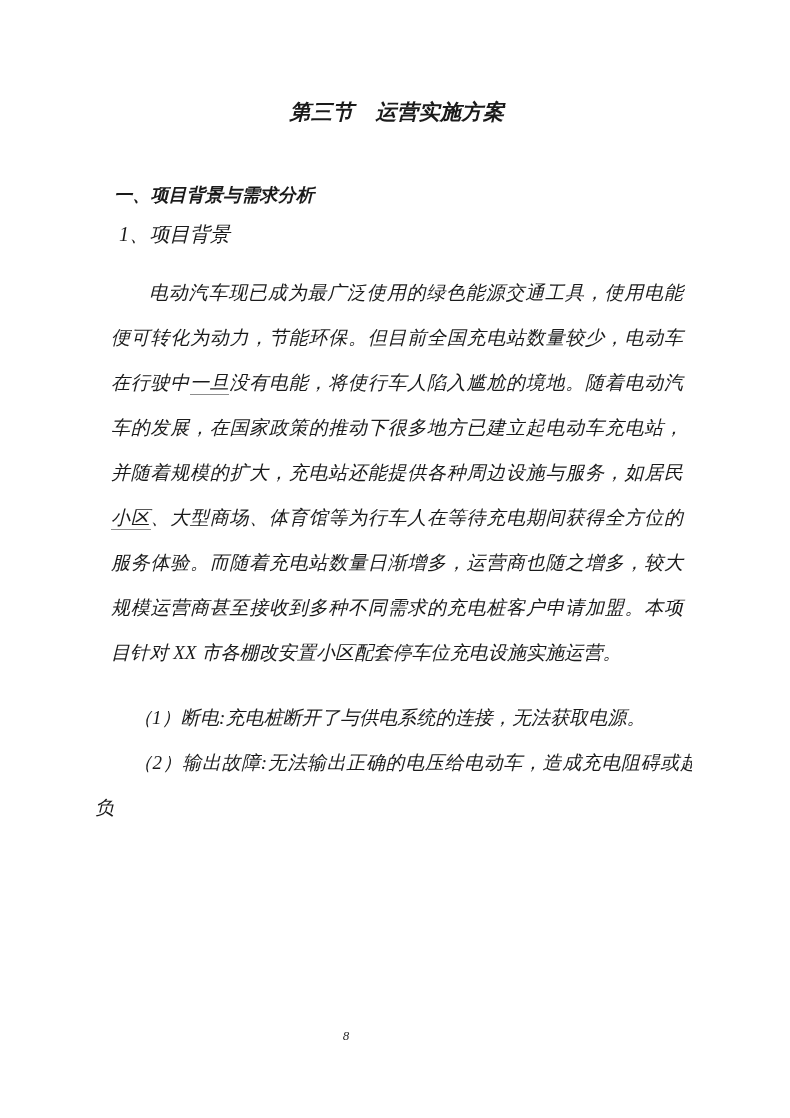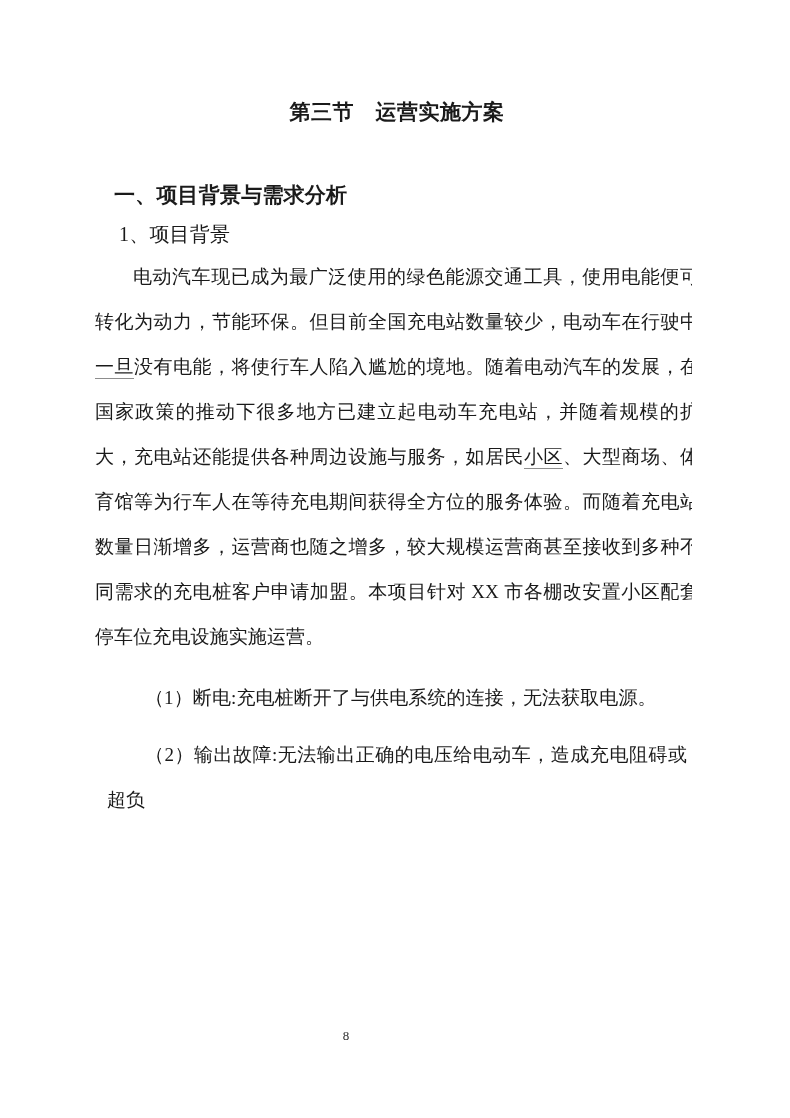--- a/index.html
+++ b/index.html
@@ -11,68 +11,69 @@
     font-family: "Liberation Serif", "DejaVu Serif", serif;
     color: #1a1a1a;
   }
   .page {
     position: relative;
     width: 692px;
     height: 1118px;
     background: #ffffff;
     box-sizing: border-box;
     overflow: hidden;
+    font-style: italic;
   }
   .content {
     position: absolute;
     left: 95px;
     top: 88px;
     width: 604px;
   }
   .doc-title {
     font-size: 21px;
     font-weight: bold;
     text-align: center;
     letter-spacing: 0.5px;
     margin: 0 0 0 0;
     line-height: 40px;
     padding-top: 4px;
   }
   .spacer-after-title {
     height: 44px;
   }
   .h2 {
-    font-size: 21px;
+    font-size: 18px;
     font-weight: bold;
     line-height: 38px;
     margin: 0;
     text-indent: 19px;
     letter-spacing: 0.2px;
   }
   .h3 {
     font-size: 20px;
     font-weight: normal;
     line-height: 40px;
     margin: 0;
     text-indent: 24px;
     letter-spacing: 0.2px;
   }
   p.body {
     font-size: 19px;
     line-height: 45px;
-    margin: 0;
+    margin: 16px;
     text-indent: 38px;
     text-align: justify;
     text-justify: inter-ideograph;
     letter-spacing: 0.1px;
   }
   p.listitem {
     font-size: 19px;
     line-height: 45px;
-    margin: 12px;
+    margin: 0;
     text-indent: 38px;
     text-align: justify;
     text-justify: inter-ideograph;
     letter-spacing: 0.1px;
   }
   .gap-xs { height: 4px; }
   .squiggle {
     border-bottom: 1px solid #8d8d8d;
     padding-bottom: 1px;
   }

